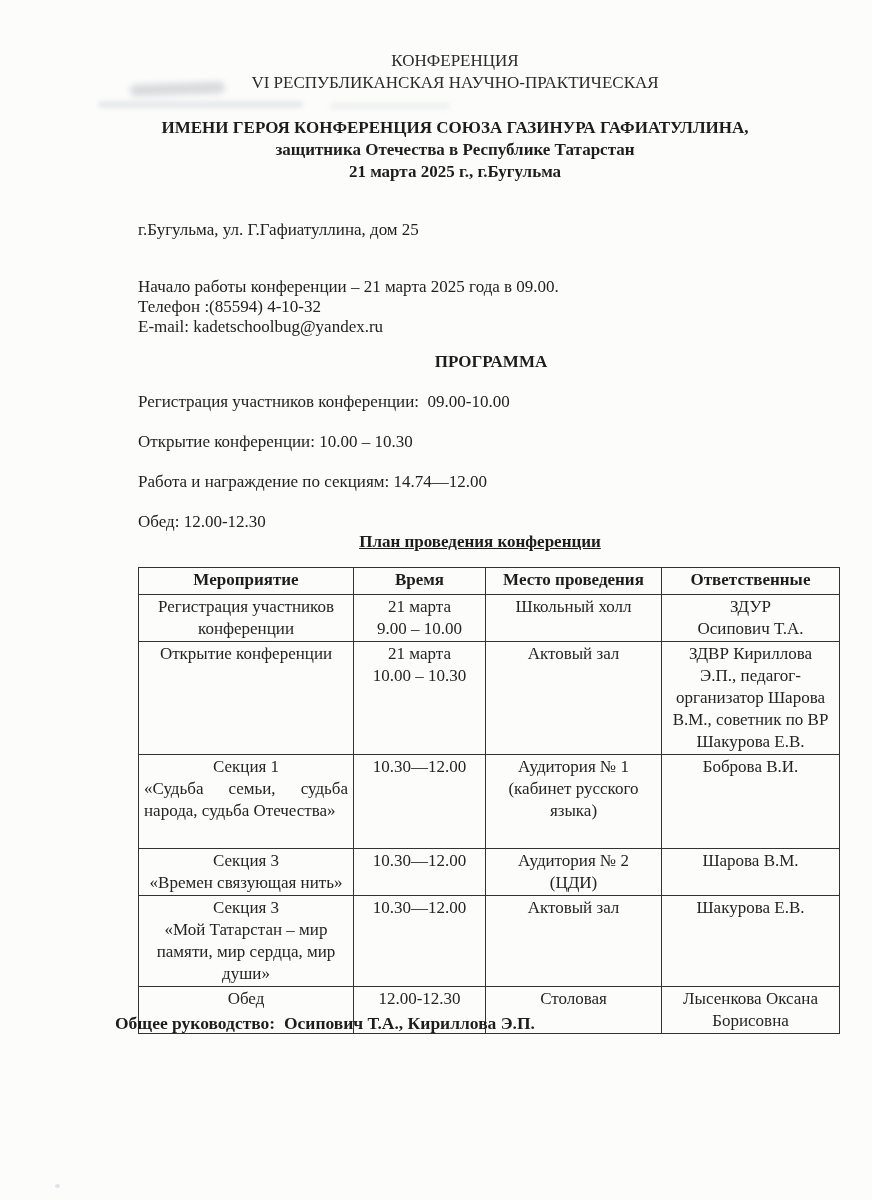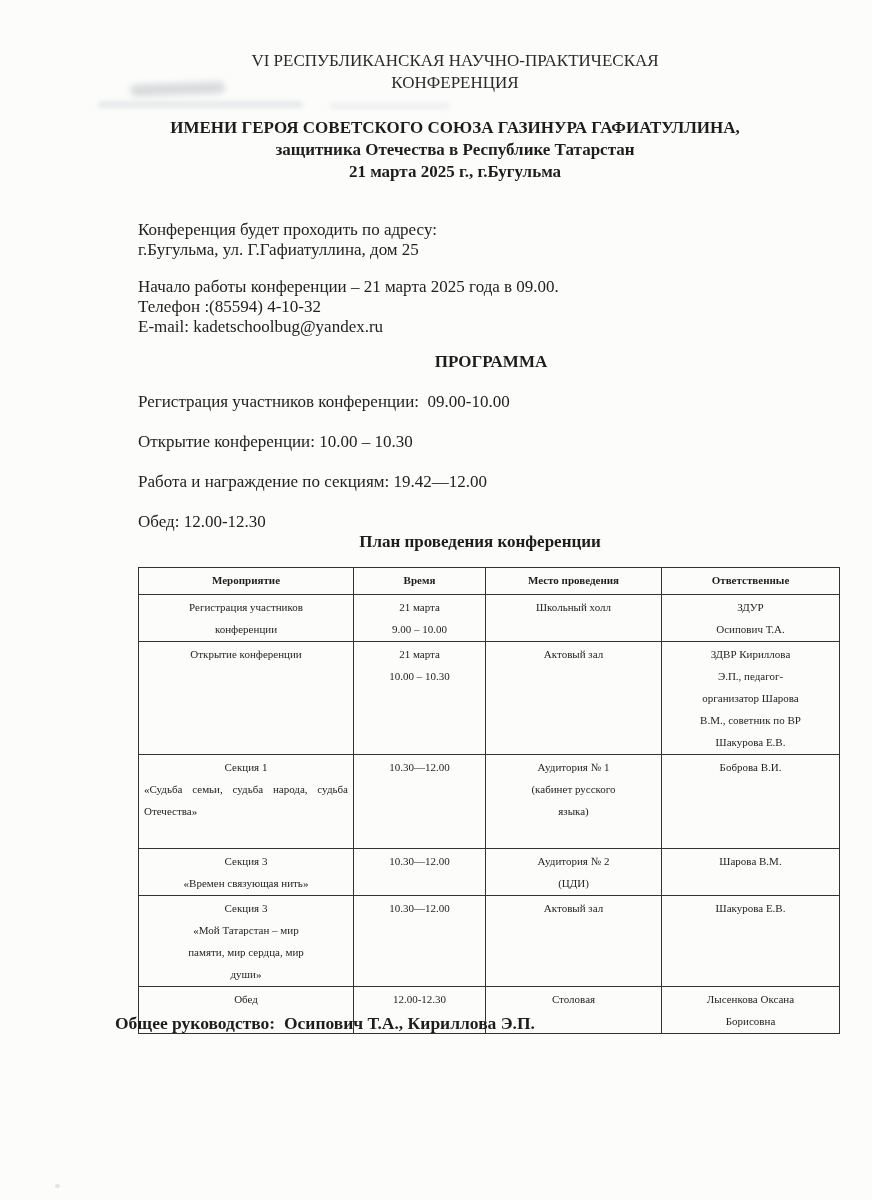--- a/index.html
+++ b/index.html
@@ -53,26 +53,26 @@
     position:absolute;top:352px;left:141px;width:700px;
     text-align:center;font-weight:bold;font-size:17px;color:#1d1d1d;
   }
   .program-list{
     position:absolute;top:391px;left:138px;width:700px;
     font-size:17px;line-height:22px;font-family:Liberation Serif, serif;
   }
   .program-list .item{margin:0 0 18px 0;}
   .plan-heading{
     position:absolute;top:532px;left:130px;width:700px;
-    text-align:center;font-weight:bold;font-size:17px;color:#1d1d1d;
+    text-align:center;font-weight:bold;font-size:17px;color:#1d1d1d;text-decoration:underline;
   }
   table.plan{
     position:absolute;top:567px;left:138px;
     width:701px;border-collapse:collapse;table-layout:fixed;
-    font-size:11px;line-height:22px;color:#242424;border-radius:28px;
+    font-size:17px;line-height:22px;color:#242424;border-radius:28px;
   }
   table.plan th,table.plan td{
     border:1px solid #323232;
     vertical-align:top;text-align:center;
     padding:1px 5px;
     overflow:hidden;
   }
   table.plan th{font-weight:bold;height:24px;color:#1d1d1d;}
   .r1{height:44px;} .r2{height:113px;} .r3{height:94px;}
   .r4{height:38px;} .r5{height:80px;} .r6{height:42px;}
@@ -90,47 +90,46 @@
 <body>
 
 <div class="page">
 
   <div class="ghost-a"></div>
   <div class="ghost-b"></div>
   <div class="ghost-c"></div>
   <div class="speck"></div>
 
   <div class="header-block">
+    <div>КОНФЕРЕНЦИЯ</div>
     <div>VI РЕСПУБЛИКАНСКАЯ НАУЧНО-ПРАКТИЧЕСКАЯ</div>
-    <div>КОНФЕРЕНЦИЯ</div>
   </div>
 
   <div class="title-block">
-    <div>ИМЕНИ ГЕРОЯ СОВЕТСКОГО СОЮЗА ГАЗИНУРА ГАФИАТУЛЛИНА,</div>
+    <div>ИМЕНИ ГЕРОЯ КОНФЕРЕНЦИЯ СОЮЗА ГАЗИНУРА ГАФИАТУЛЛИНА,</div>
     <div>защитника Отечества в Республике Татарстан</div>
     <div>21 марта 2025 г., г.Бугульма</div>
   </div>
 
   <div class="address-block">
-    <div>Конференция будет проходить по адресу:</div>
     <div>г.Бугульма, ул. Г.Гафиатуллина, дом 25</div>
   </div>
 
   <div class="info-block">
     <div>Начало работы конференции – 21 марта 2025 года в 09.00.</div>
     <div>Телефон :(85594) 4-10-32</div>
     <div>E-mail: kadetschoolbug@yandex.ru</div>
   </div>
 
   <div class="program-heading">ПРОГРАММА</div>
 
   <div class="program-list">
     <div class="item ml">Регистрация участников конференции:  09.00-10.00</div>
     <div class="item ml">Открытие конференции: 10.00 – 10.30</div>
-    <div class="item ml">Работа и награждение по секциям: 19.42—12.00</div>
+    <div class="item ml">Работа и награждение по секциям: 14.74—12.00</div>
     <div class="item ml">Обед: 12.00-12.30</div>
   </div>
 
   <div class="plan-heading">План проведения конференции</div>
 
   <table class="plan">
     <colgroup>
       <col style="width:215px">
         <col style="width:132px">
         <col style="width:176px">

